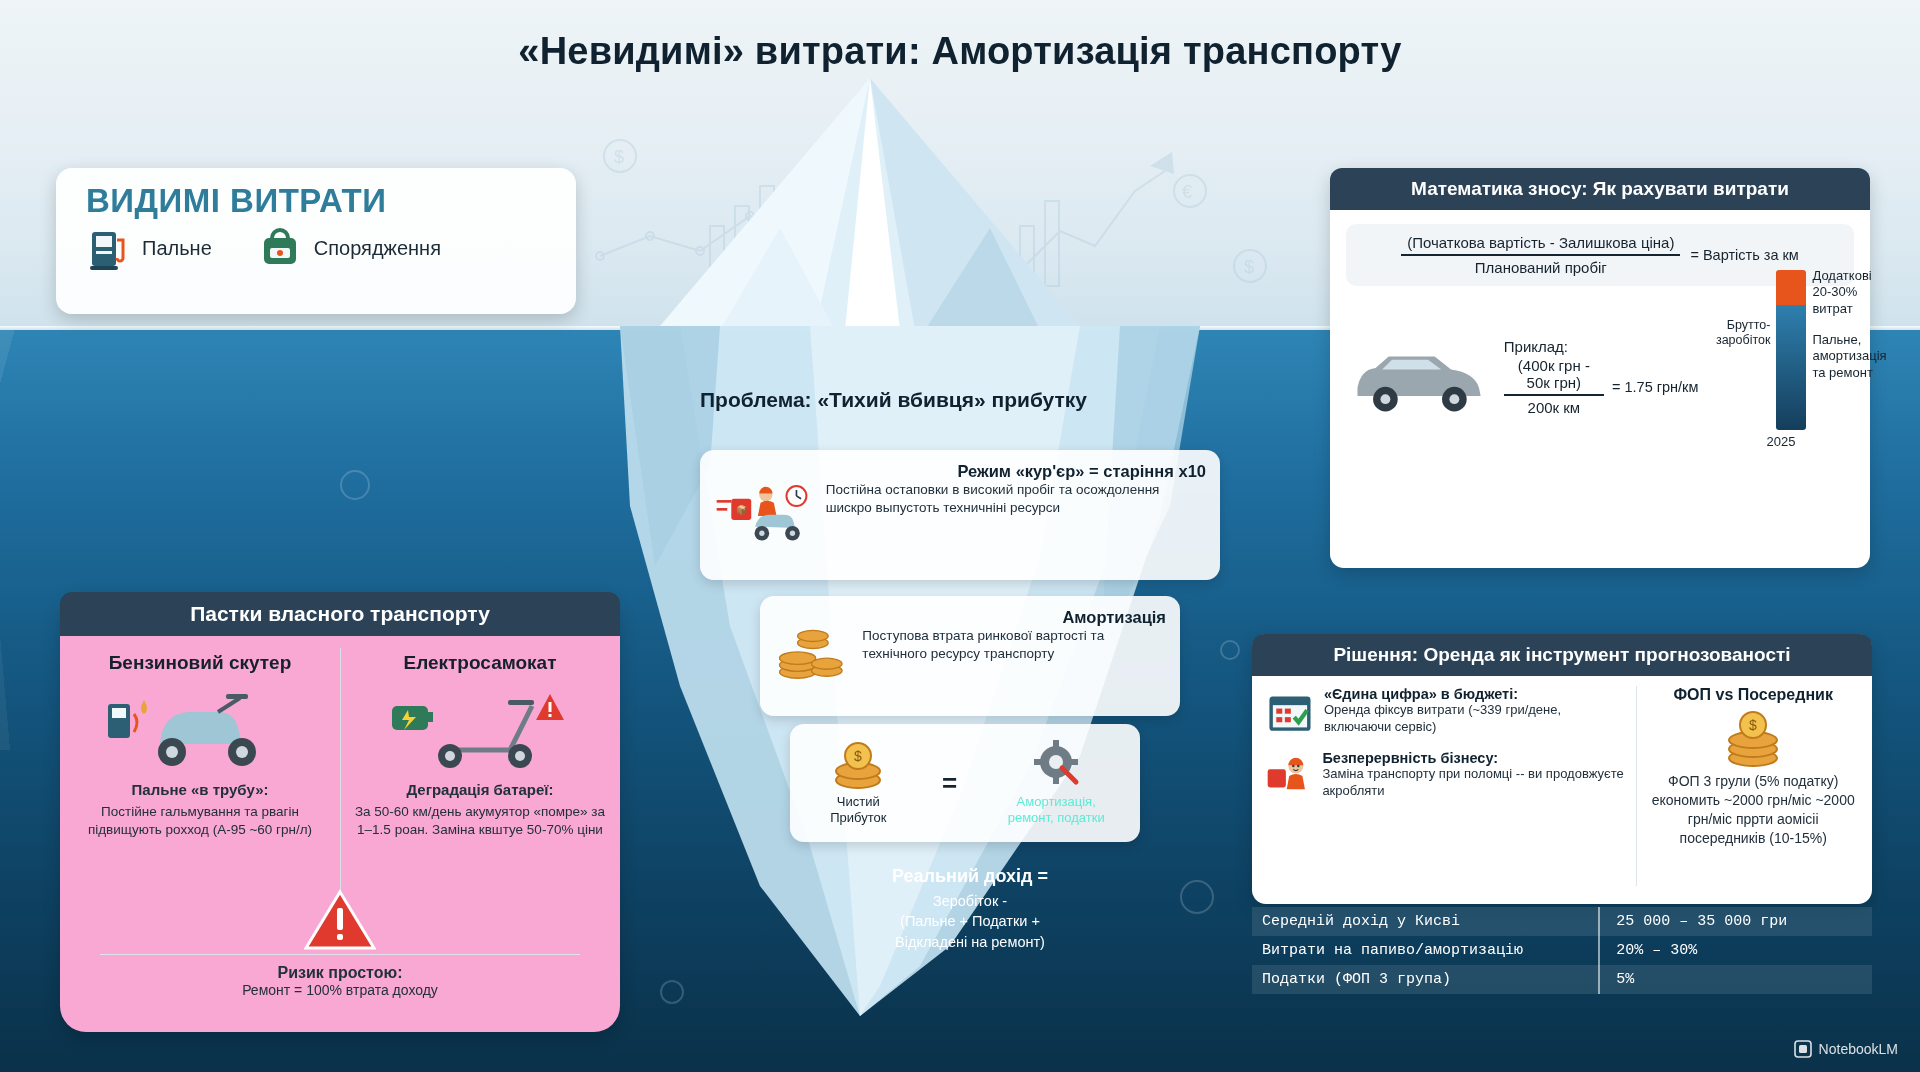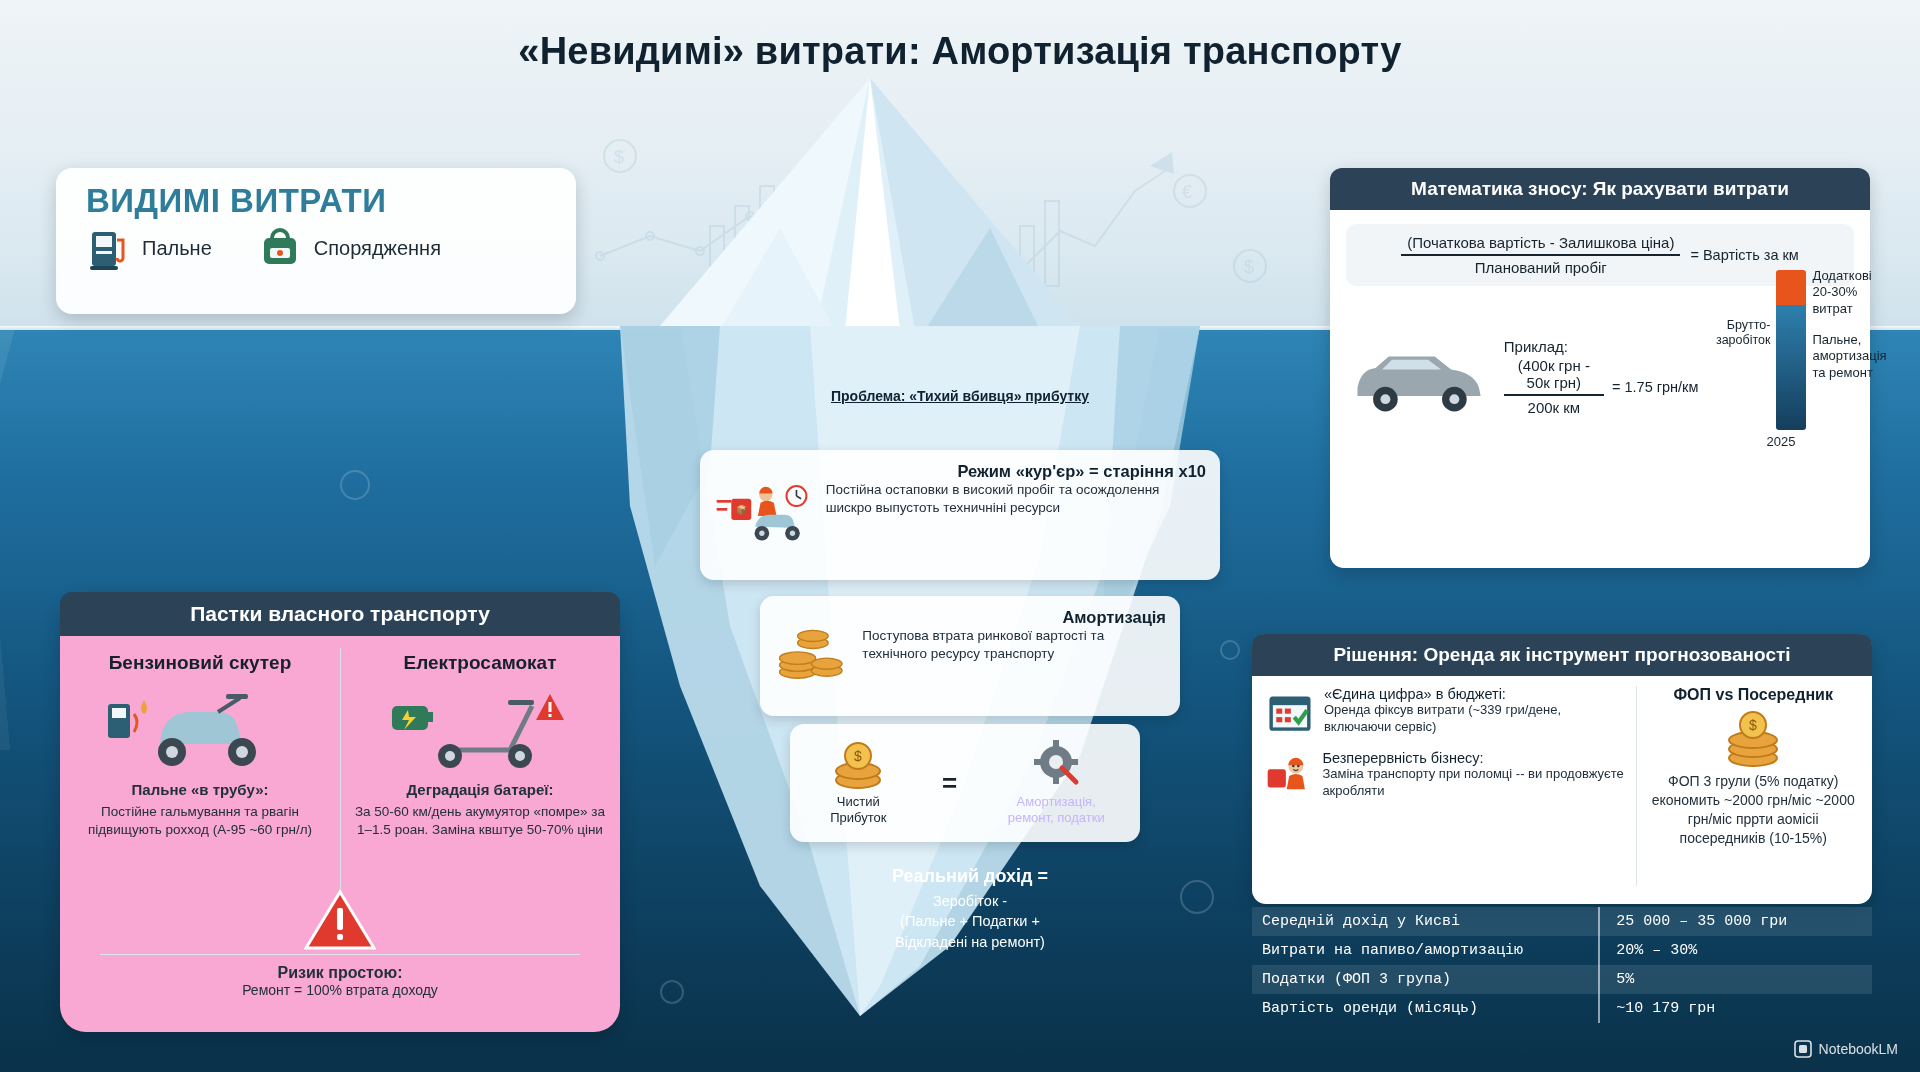--- a/index.html
+++ b/index.html
@@ -143,21 +143,21 @@
   }
   
   .ice-card {
     position: absolute;
     background: rgba(255,255,255,0.90);
     border-radius: 14px;
     box-shadow: 0 4px 12px rgba(0,0,0,0.15);
   }
   #problem-title {
     position: absolute; left: 700px; top: 388px; width: 520px;
-    text-align: center; font-size: 14px; font-weight: bold; color: #10222f; text-decoration: underline;
+    font-size: 21px; font-weight: bold; color: #10222f;
   }
   #card-courier { left: 700px; top: 450px; width: 520px; height: 130px; }
   #card-amort { left: 760px; top: 596px; width: 420px; height: 120px; }
   #card-formula { left: 790px; top: 724px; width: 350px; height: 118px; }
   .ice-card .txt-title { font-size: 16.5px; font-weight: bold; color: #10222f; text-align: right; }
   .ice-card .txt-body { font-size: 13.5px; color: #22303c; line-height: 1.35; }
   #real-income {
     position: absolute; left: 790px; top: 866px; width: 360px;
     text-align: center; color: #ffffff;
   }
@@ -185,21 +185,21 @@
   
   #solution-panel {
     left: 1252px; top: 588px; width: 620px; height: 270px;
     border-radius: 14px; background: #ffffff; margin-top: 46px;
   }
   #solution-panel .sp-head { height: 42px; line-height: 42px; font-size: 19px; }
   .sol-cols { display: flex; }
   .sol-left { width: 62%; padding: 10px 10px 0 14px; box-sizing: border-box; }
   .sol-right { width: 38%; padding: 10px 12px 0 10px; box-sizing: border-box; text-align: center; }
   .sol-item { display: flex; gap: 10px; margin-bottom: 12px; }
-  .sol-item .t { font-size: 14.5px; font-weight: normal; color: #10222f; }
+  .sol-item .t { font-size: 14.5px; font-weight: bold; color: #10222f; }
   .sol-item .b { font-size: 13px; color: #22303c; line-height: 1.3; }
   .sol-right h4 { margin: 0 0 6px 0; font-size: 16px; color: #10222f; }
   .sol-right .b { font-size: 14px; color: #22303c; line-height: 1.35; }
   .sol-divider { position: absolute; left: 384px; top: 52px; width: 1px; height: 200px; background: #dde4ea; }
   
   #income-table { position: absolute; left: 1252px; top: 876px; width: 620px; }
   #income-table .it-title {
     text-align: center; color: #ffffff; font-size: 18px; font-weight: bold; margin-bottom: 10px;
   }
   #income-table table { width: 100%; border-collapse: collapse; }
@@ -434,21 +434,21 @@
           <circle cx="28" cy="22" r="16" fill="#6f7c86"></circle>
           <circle cx="28" cy="22" r="7" fill="#e9eef1"></circle>
           <g fill="#6f7c86">
             <rect x="25" y="0" width="6" height="8"></rect>
               <rect x="25" y="36" width="6" height="8"></rect>
             <rect x="6" y="19" width="8" height="6"></rect>
               <rect x="42" y="19" width="8" height="6"></rect>
           </g>
           <path d="M34 28 l14 14" stroke="#e03a2f" stroke-width="5" stroke-linecap="round"></path>
         </svg>
-        <div style="font-size:13px;color:#c4b5fd;line-height:1.2;text-align:center;">
+        <div style="font-size:13px;color:#5eead4;line-height:1.2;text-align:center;">
           <div>Амортизація,</div>
           <div>ремонт, податки</div>
         </div>
       </div>
     </div>
   </div>
 
   <div id="real-income">
     <div class="ri-title">Реальний дохід =</div>
     <div class="ri-body">
@@ -573,24 +573,20 @@
           <td class="v">25 000 – 35 000 гри</td>
         </tr>
         <tr>
           <td class="k">Витрати на папиво/амортизацію</td>
           <td class="v">20% – 30%</td>
         </tr>
         <tr>
           <td class="k">Податки (ФОП 3 група)</td>
           <td class="v">5%</td>
         </tr>
-        <tr>
-          <td class="k">Вартість оренди (місяць)</td>
-          <td class="v">~10 179 грн</td>
-        </tr>
       </tbody>
     </table>
   </div>
 
   <div id="watermark">
     <svg width="18" height="18" viewBox="0 0 18 18">
       <rect x="1" y="1" width="16" height="16" rx="3" fill="none" stroke="rgba(255,255,255,0.85)" stroke-width="1.6"></rect>
       <rect x="5" y="5" width="8" height="8" rx="1.5" fill="rgba(255,255,255,0.85)"></rect>
     </svg>
     <span>NotebookLM</span>

